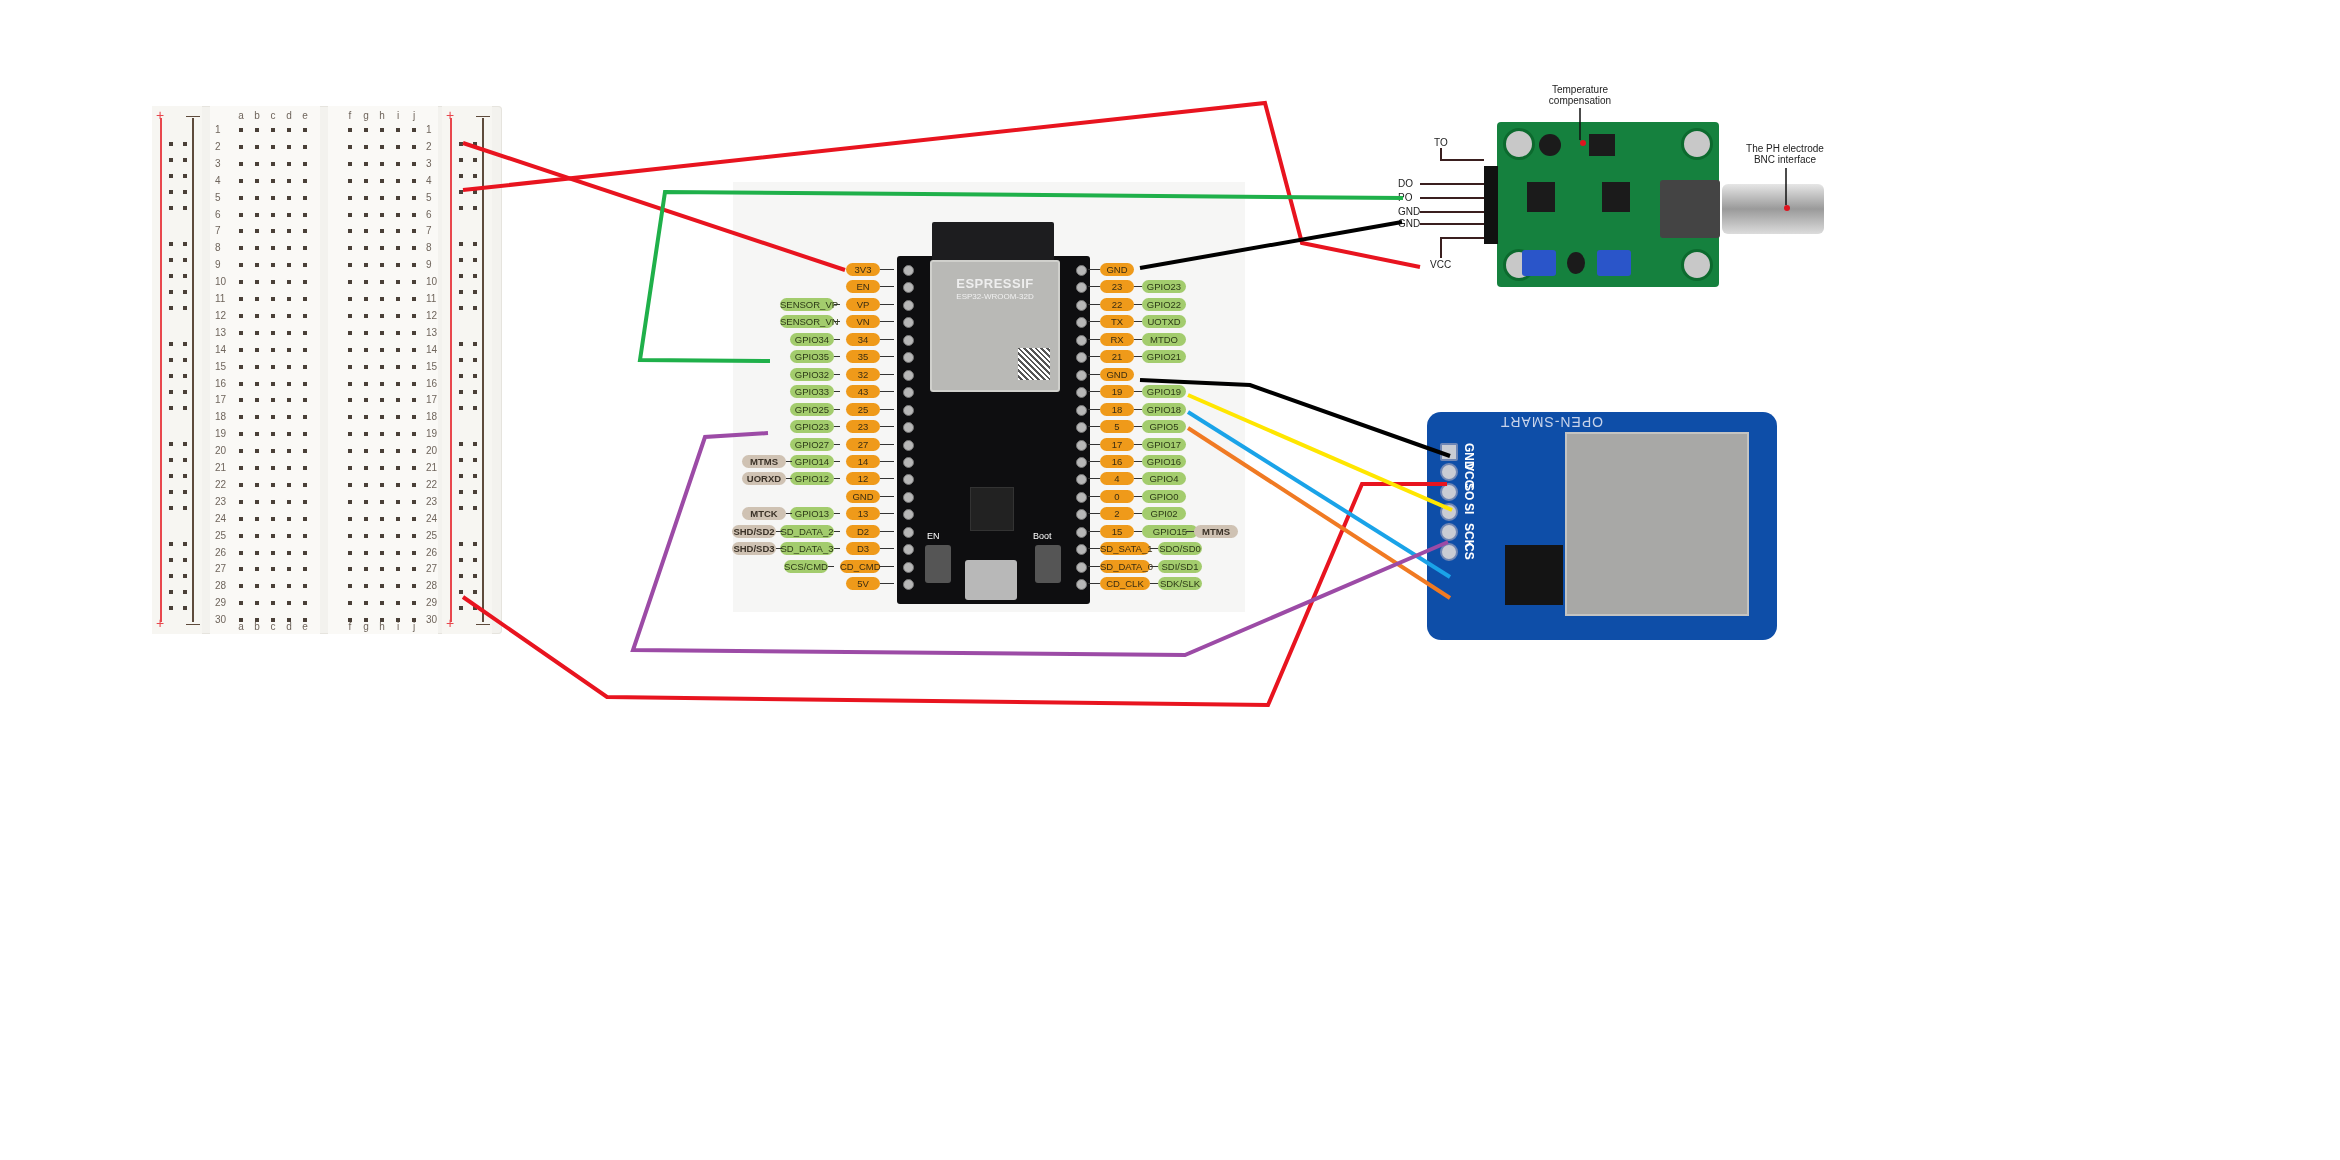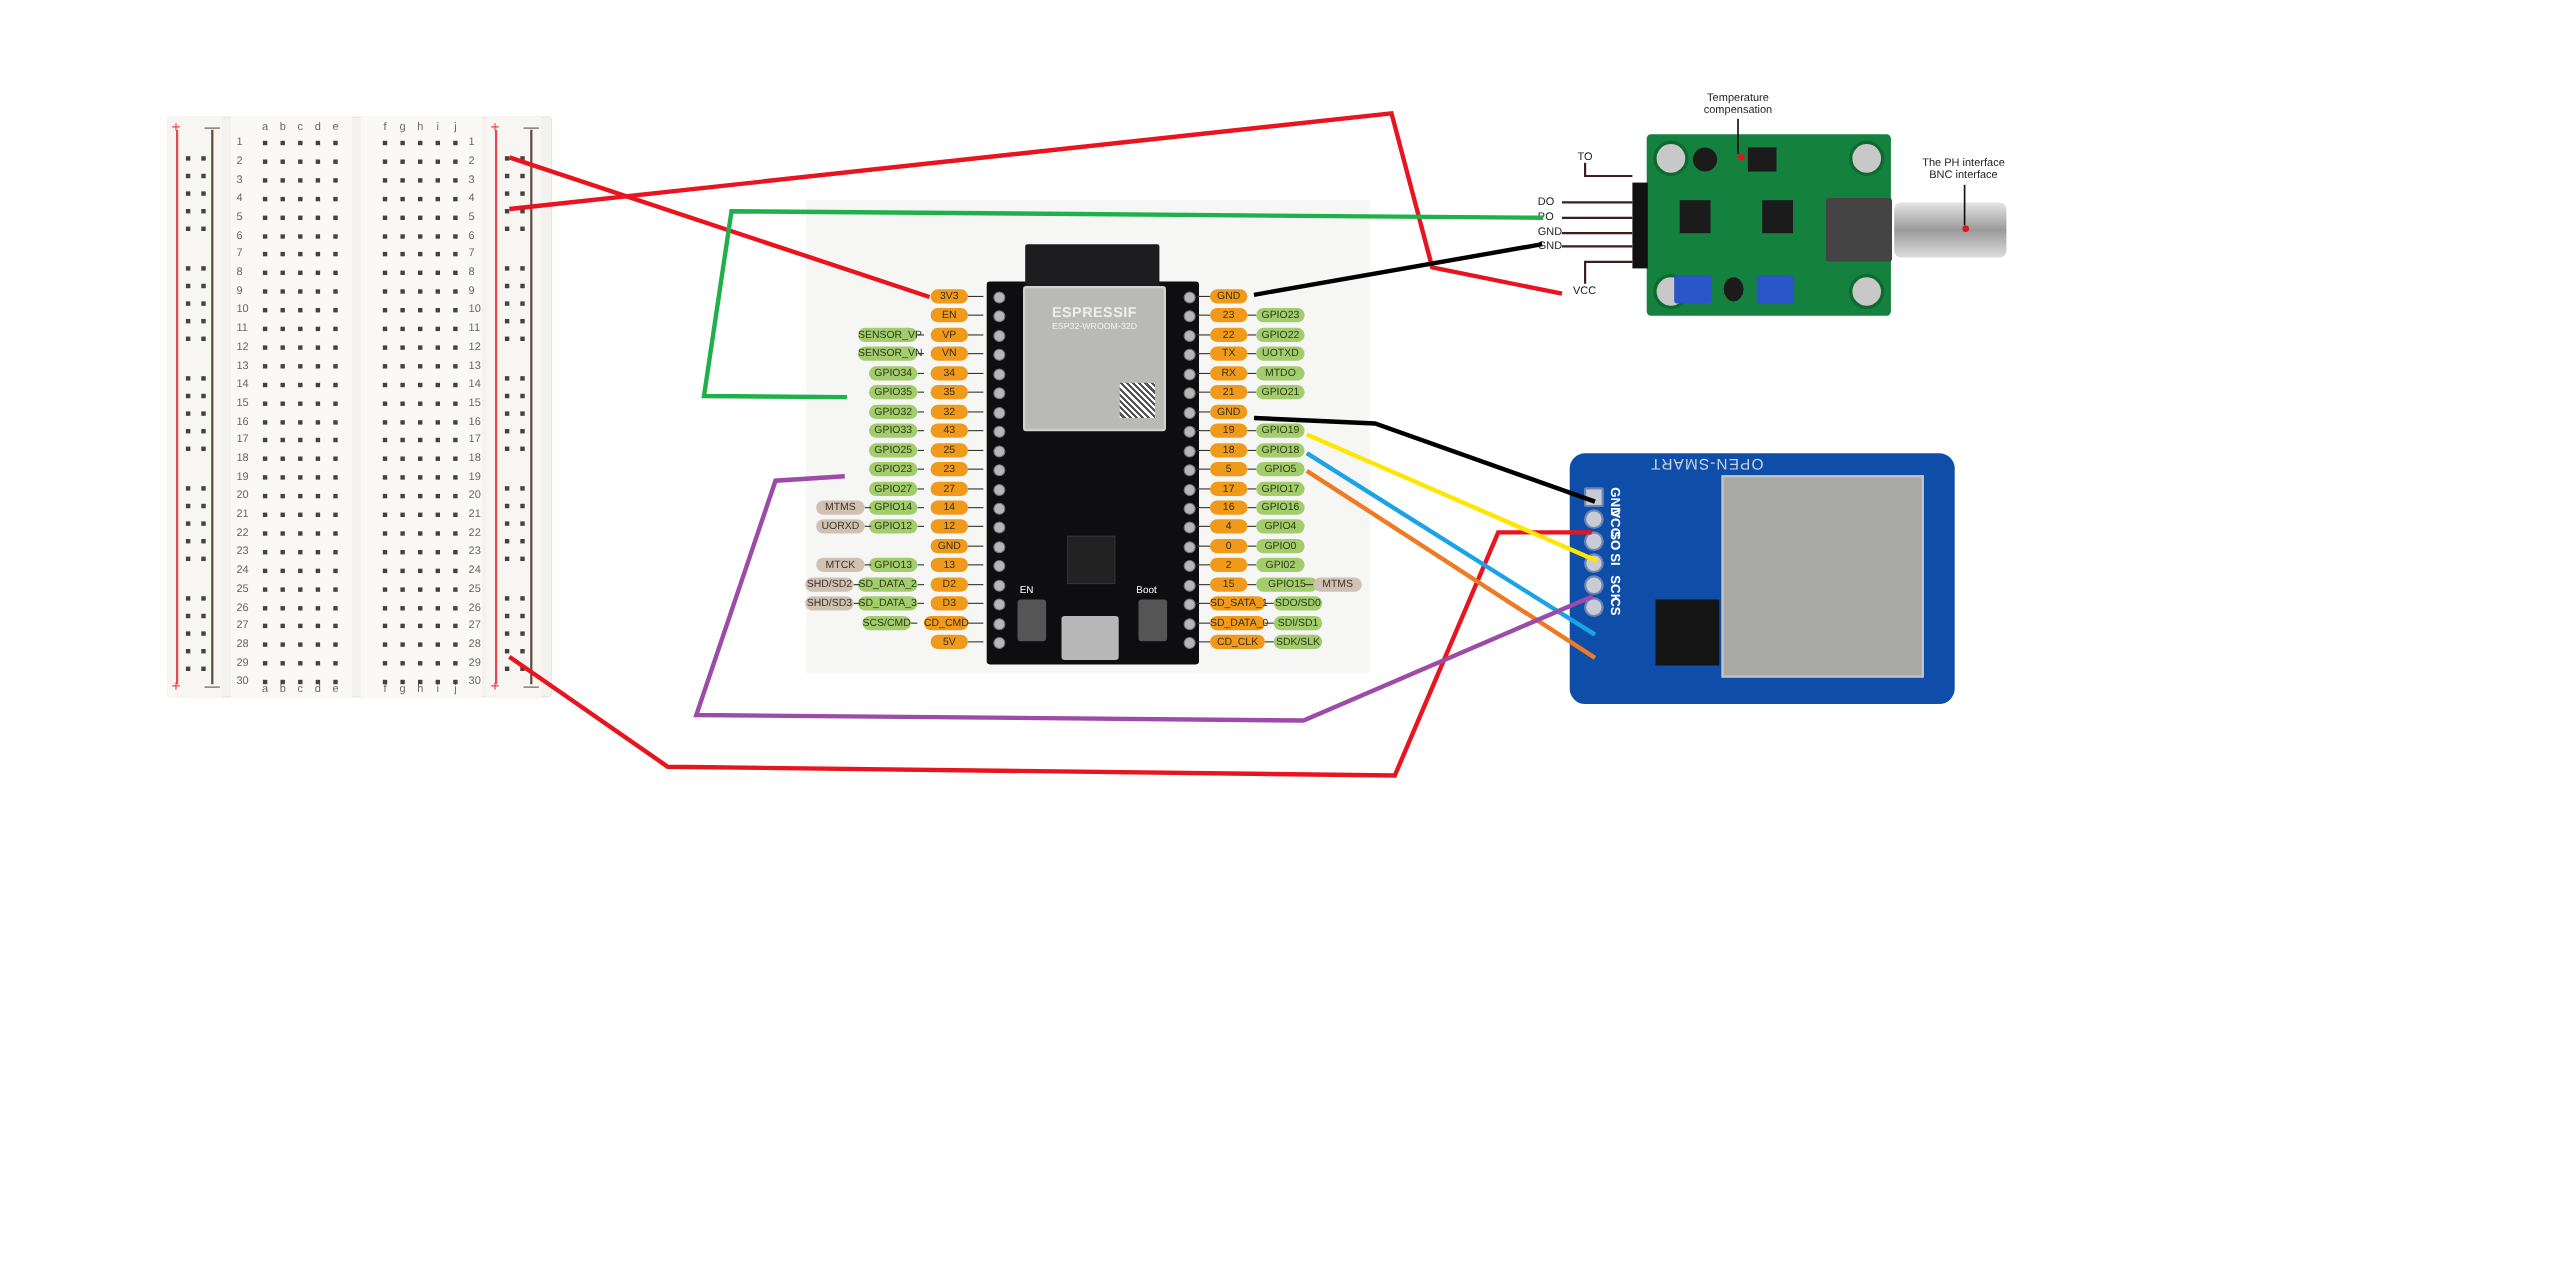--- a/index.html
+++ b/index.html
@@ -28,21 +28,21 @@
   .qr{position:absolute;right:8px;bottom:10px;width:32px;height:32px;background:repeating-linear-gradient(45deg,#fff 0 2px,#555 2px 4px);}
   .chip-usb{left:970px;top:487px;width:42px;height:42px;background:#222;border:1px solid #333;}
   .usb-port{left:965px;top:560px;width:52px;height:40px;background:#b8b8b8;border-radius:3px;}
   .btn-en{left:925px;top:545px;width:26px;height:38px;background:#555;border-radius:3px;}
   .btn-boot{left:1035px;top:545px;width:26px;height:38px;background:#555;border-radius:3px;}
   .esp-lbl{position:absolute;color:#fff;font-size:9px;}
   .pinhole{position:absolute;width:9px;height:9px;border-radius:50%;background:#b7b7b7;border:1px solid #777;}
   .pill{position:absolute;height:13px;line-height:13px;font-size:9.5px;text-align:center;border-radius:7px;white-space:nowrap;color:#3a2d12;}
   .pill.o{background:#ef9a1a;}
   .pill.g{background:#a3cc6d;color:#2d3a17;}
-  .pill.t{background:#cfc2b3;color:#3b3228;}
+  .pill.t{background:#cfc2b3;color:#3b3228;font-weight:bold;}
   .conn{position:absolute;height:1px;background:#333;}
   
   .ph-board{left:1497px;top:122px;width:222px;height:165px;background:#15813e;border-radius:4px;}
   .screw{position:absolute;width:26px;height:26px;border-radius:50%;background:#c8c8c8;border:3px solid #0c6a2e;}
   .ic{position:absolute;background:#1b1b1b;}
   .pot{position:absolute;width:34px;height:26px;background:#2a55c9;border-radius:3px;}
   .bnc-box{left:1660px;top:180px;width:60px;height:58px;background:#444;border-radius:3px;}
   .bnc{left:1722px;top:184px;width:102px;height:50px;background:linear-gradient(#e6e6e6,#9a9a9a 50%,#dcdcdc);border-radius:6px;}
   .hdr{left:1484px;top:166px;width:14px;height:78px;background:#111;}
   .ph-lbl{position:absolute;font-size:10px;color:#222;white-space:nowrap;}
@@ -785,21 +785,21 @@
 <div class="abs hdr"></div>
 <div class="abs bnc-box"></div>
 <div class="abs bnc"></div>
 <div class="red-dot" style="left:1580px;top:140px;"></div>
 <div class="red-dot" style="left:1784px;top:205px;"></div>
 <div class="ph-note" style="left:1535px;top:84px;width:90px;">
   <div>Temperature</div>
   <div>compensation</div>
 </div>
 <div class="ph-note" style="left:1730px;top:143px;width:110px;">
-  <div>The PH interface</div>
+  <div>The PH electrode</div>
   <div>BNC interface</div>
 </div>
 <div id="ph-pins">
     <div class="ph-lbl" style="left: 1434px; top: 137px;">TO</div>
     <div class="ph-lbl" style="left: 1398px; top: 178px;">DO</div>
     <div class="ph-lbl" style="left: 1398px; top: 192px;">PO</div>
     <div class="ph-lbl" style="left: 1398px; top: 206px;">GND</div>
     <div class="ph-lbl" style="left: 1398px; top: 218px;">GND</div>
     <div class="ph-lbl" style="left: 1430px; top: 259px;">VCC</div>
   </div>

